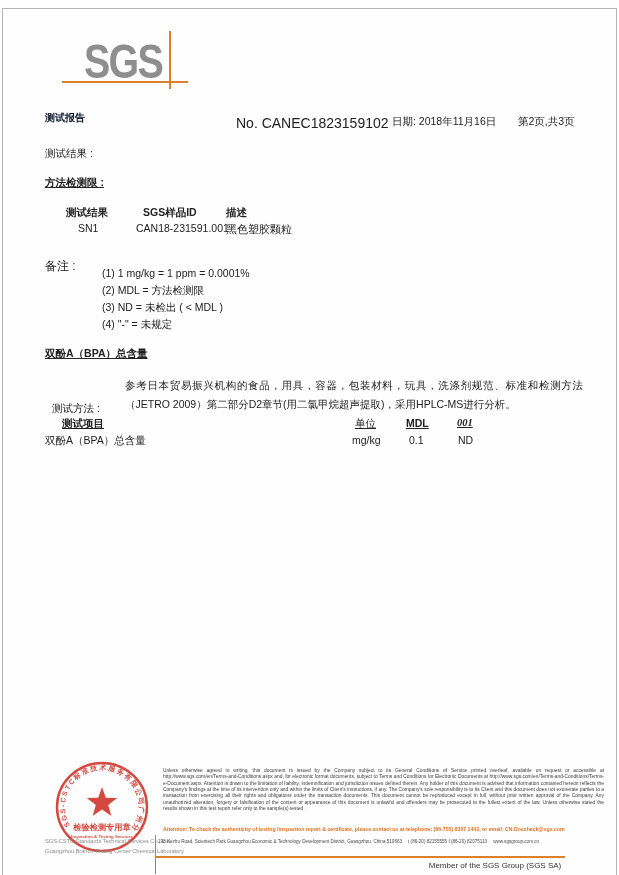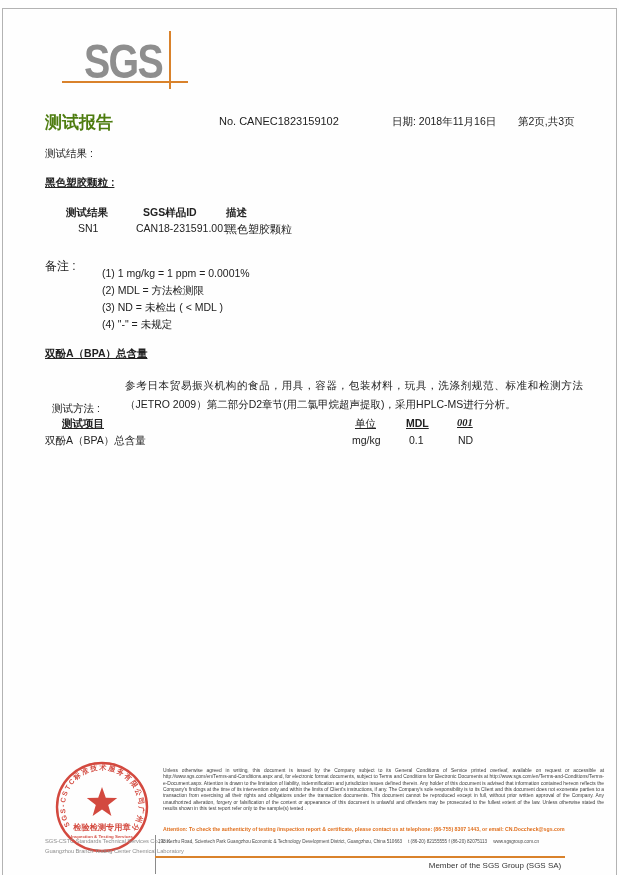--- a/index.html
+++ b/index.html
@@ -11,22 +11,22 @@
   .page-border { position:absolute; left:2px; top:8px; right:2px; bottom:0;
                  border:1px solid #b3b3b3; border-bottom:none; pointer-events:none; }
 
   
   .logo-text { left:84px; top:38px; font-size:48px; font-weight:bold; color:#8e8e8e;
                letter-spacing:-2px; transform:scaleX(0.82); transform-origin:left top; line-height:1; }
   .logo-hline { left:62px; top:81px; width:126px; height:2px; background:#d9822b; }
   .logo-vline { left:169px; top:31px; width:2px; height:58px; background:#d9822b; }
 
   
-  .title      { left:45px;  top:111px; font-size:17px; font-weight:bold; color:#4d7c0f; }
-  .report-no  { left:219px; top:115px; font-size:11px; }
+  .title      { left:45px;  top:111px; font-size:10px; font-weight:bold; color:#0f172a; }
+  .report-no  { left:236px; top:115px; font-size:14px; }
   .date       { left:378px; top:115px; font-size:10.5px;margin-left:14px; }
   .pageinfo   { left:518px; top:115px; font-size:10.5px; }
 
   
   .results-heading     { left:45px; top:147px; font-size:10.5px; }
   .sample-desc-heading { left:45px; top:176px; font-size:10.5px; font-weight:bold; text-decoration:underline; }
   .s-h1 { left:66px;  top:206px; font-size:10.5px; font-weight:bold; }
   .s-h2 { left:143px; top:206px; font-size:10.5px; font-weight:bold; }
   .s-h3 { left:226px; top:206px; font-size:10.5px; font-weight:bold; }
   .s-v1 { left:78px;  top:222px; font-size:10.5px; }
@@ -81,21 +81,21 @@
   <div class="abs logo-text">SGS</div>
   <div class="abs logo-hline"></div>
   <div class="abs logo-vline"></div>
 
   <div class="abs title">测试报告</div>
   <div class="abs report-no">No. CANEC1823159102</div>
   <div class="abs date">日期: 2018年11月16日</div>
   <div class="abs pageinfo">第2页,共3页</div>
 
   <div class="abs results-heading">测试结果 :</div>
-  <div class="abs sample-desc-heading">黑色塑胶颗粒 :</div>
+  <div class="abs sample-desc-heading">方法检测限 :</div>
 
   <div class="abs s-h1">测试结果</div>
   <div class="abs s-h2">SGS样品ID</div>
   <div class="abs s-h3">描述</div>
   <div class="abs s-v1">SN1</div>
   <div class="abs s-v2">CAN18-231591.001</div>
   <div class="abs s-v3">黑色塑胶颗粒</div>
 
   <div class="abs notes-heading">备注 :</div>
   <div class="abs note note-1">(1) 1 mg/kg = 1 ppm = 0.0001%</div>

